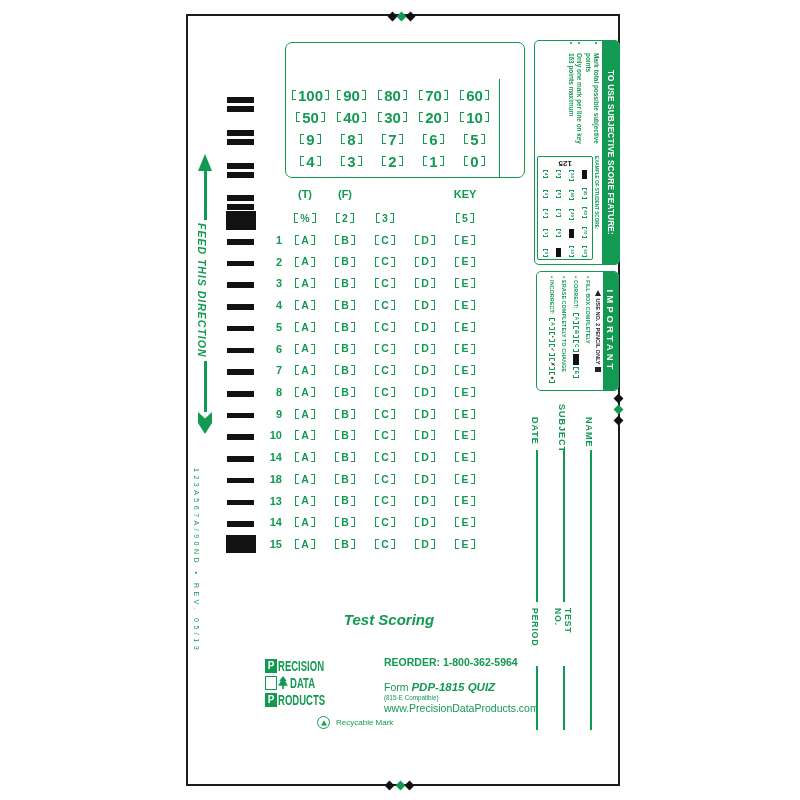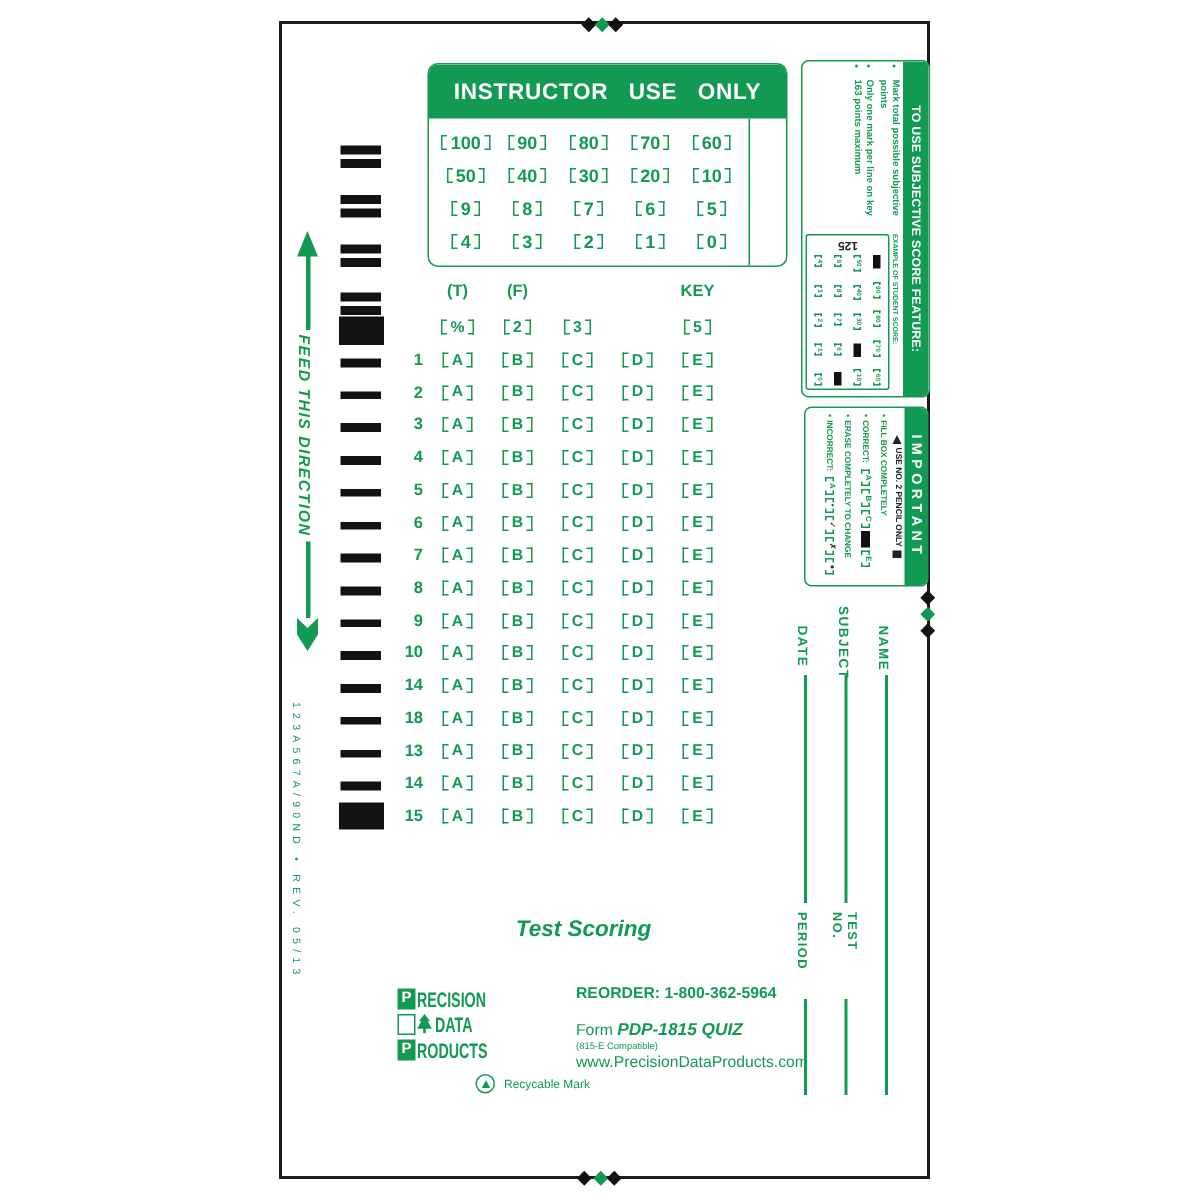--- a/index.html
+++ b/index.html
@@ -39,21 +39,21 @@
   .idivider{ position:absolute; left:213px; top:36px; bottom:0; width:1.3px; background:var(--g); }
   .irow{ display:flex; }
   .icell{ flex:1; display:flex; justify-content:center; }
 
   
   .bb{ display:inline-flex; align-items:center; height:12px; }
   .bb i{ width:4px; height:10px; border:1.7px solid var(--g); }
   .bb i.l{ border-right:none; margin-right:2px; }
   .bb i.r{ border-left:none; margin-left:2px; }
   .bb b{ font-size:10.5px; font-weight:700; color:var(--g); line-height:1; }
-  .bb.big b{ font-size:12px; }
+  .bb.big b{ font-size:15px; }
 
   
   .hdr-cell{ position:absolute; width:26px; text-align:center; font-size:11px; font-weight:700; color:var(--g); }
   .acell{ position:absolute; width:26px; display:flex; justify-content:center; }
   .arow{ position:absolute; left:0; width:340px; height:16px; }
   .rn{ position:absolute; left:62px; width:32px; text-align:right; font-size:11px; font-weight:700; color:var(--g); }
 
   
   .rotbox{ position:absolute; }
   .rot90{ transform-origin:top left; transform:rotate(90deg) translateY(-100%); }
@@ -155,21 +155,20 @@
         <div class="tbar" style="top: 396.76px;"></div>
         <div class="tbar" style="top: 418.48px;"></div>
         <div class="tbar" style="top: 440.2px;"></div>
         <div class="tbar" style="top: 461.92px;"></div>
         <div class="tbar" style="top: 483.64px;"></div>
         <div class="tbar" style="top: 505.36px;"></div>
         <div class="tblock" style="top: 519px; height: 18px;"></div>
       </div>
 
     <div id="instructor-box">
-      <div class="ibar">INSTRUCTOR USE ONLY</div>
       <div id="instructor-body">
           <div class="irow">
             <span class="icell">
               <span class="bb big">
                 <i class="l"></i>
                 <b>100</b>
                 <i class="r"></i>
               </span>
             </span>
             <span class="icell">

